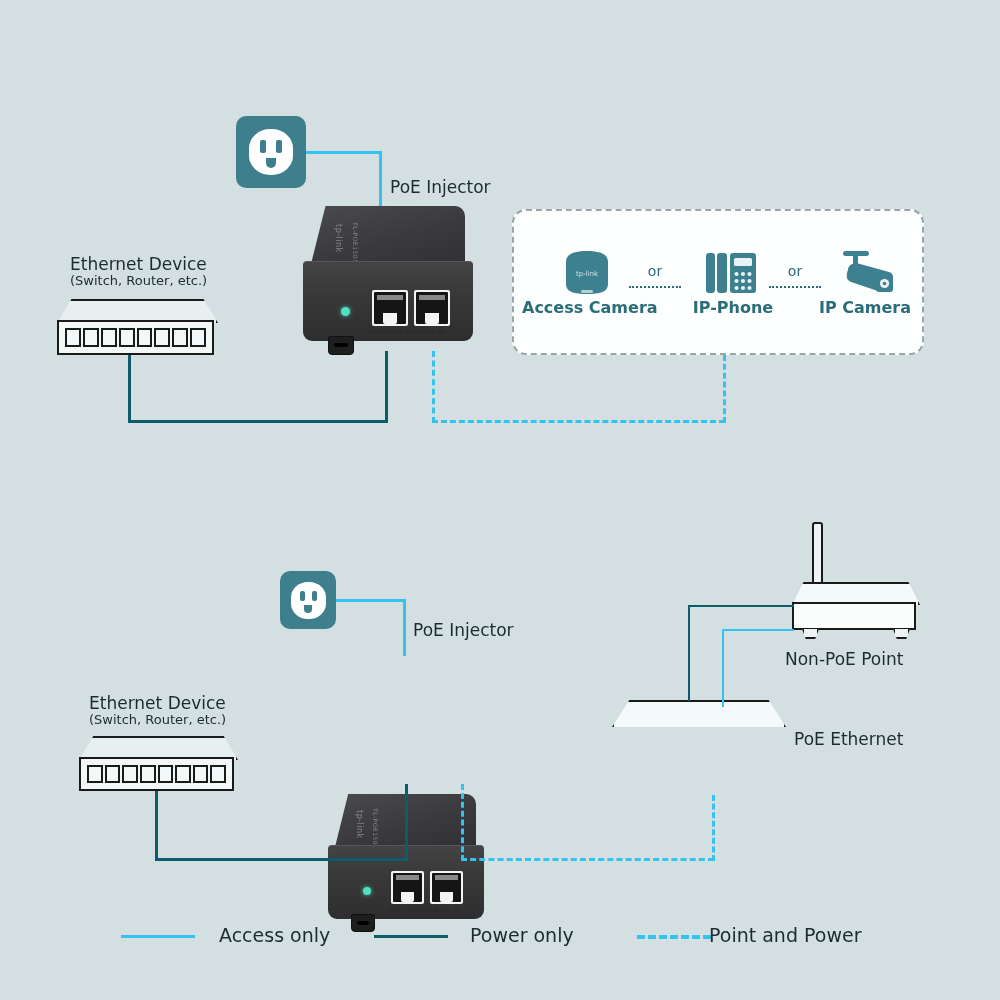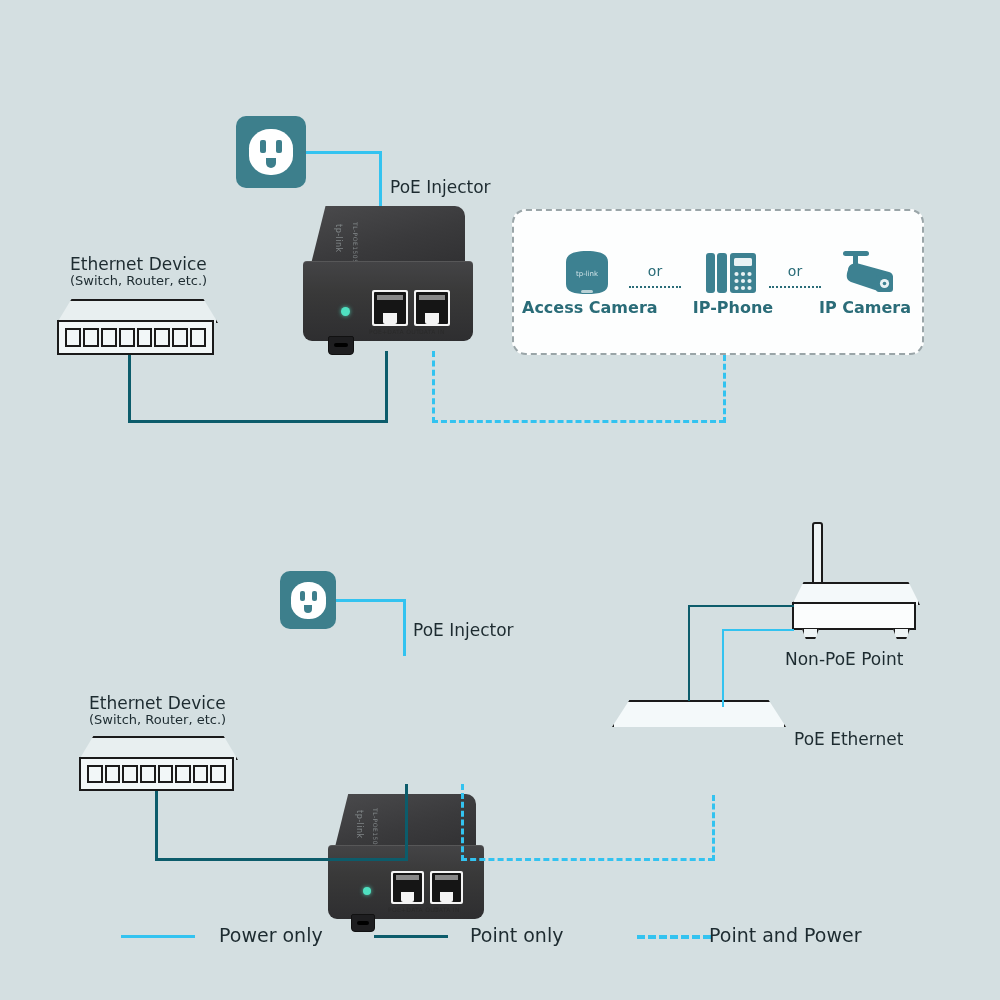--- a/index.html
+++ b/index.html
@@ -419,21 +419,21 @@
               clip-path: polygon(0 0, 100% 0, 78% 100%, 22% 100%);"></div>
   <div class="abs lbl lbl-device" style="left:785px; top:640px;">Non-PoE Point</div>
 
   <div class="abs cable-data seg-h thin" style="left:688px; top:595px; width:106px; height:2px;"></div>
   <div class="abs cable-data seg-v thin" style="left:688px; top:595px; width:2px; height:96px;"></div>
 
   <div class="abs cable-power seg-h thin" style="left:722px; top:619px; width:72px; height:2px;"></div>
   <div class="abs cable-power seg-v thin" style="left:722px; top:619px; width:2px; height:78px;"></div>
 
   <div class="abs leg-line-solid" style="left:121px; top:925px; width:74px; background:#33c3f0;"></div>
-  <div class="abs lbl lbl-legend" style="left:219px; top:915px;">Power only</div>
+  <div class="abs lbl lbl-legend" style="left:219px; top:915px;">Access only</div>
 
   <div class="abs leg-line-solid" style="left:374px; top:925px; width:74px; background:#0c5c6b;"></div>
-  <div class="abs lbl lbl-legend" style="left:470px; top:915px;">Point only</div>
+  <div class="abs lbl lbl-legend" style="left:470px; top:915px;">Power only</div>
 
   <div class="abs leg-line-dash" style="left:637px; top:925px; width:74px;"></div>
   <div class="abs lbl lbl-legend" style="left:709px; top:915px;">Point and Power</div>
 
 </div>
 
 </body></html>

